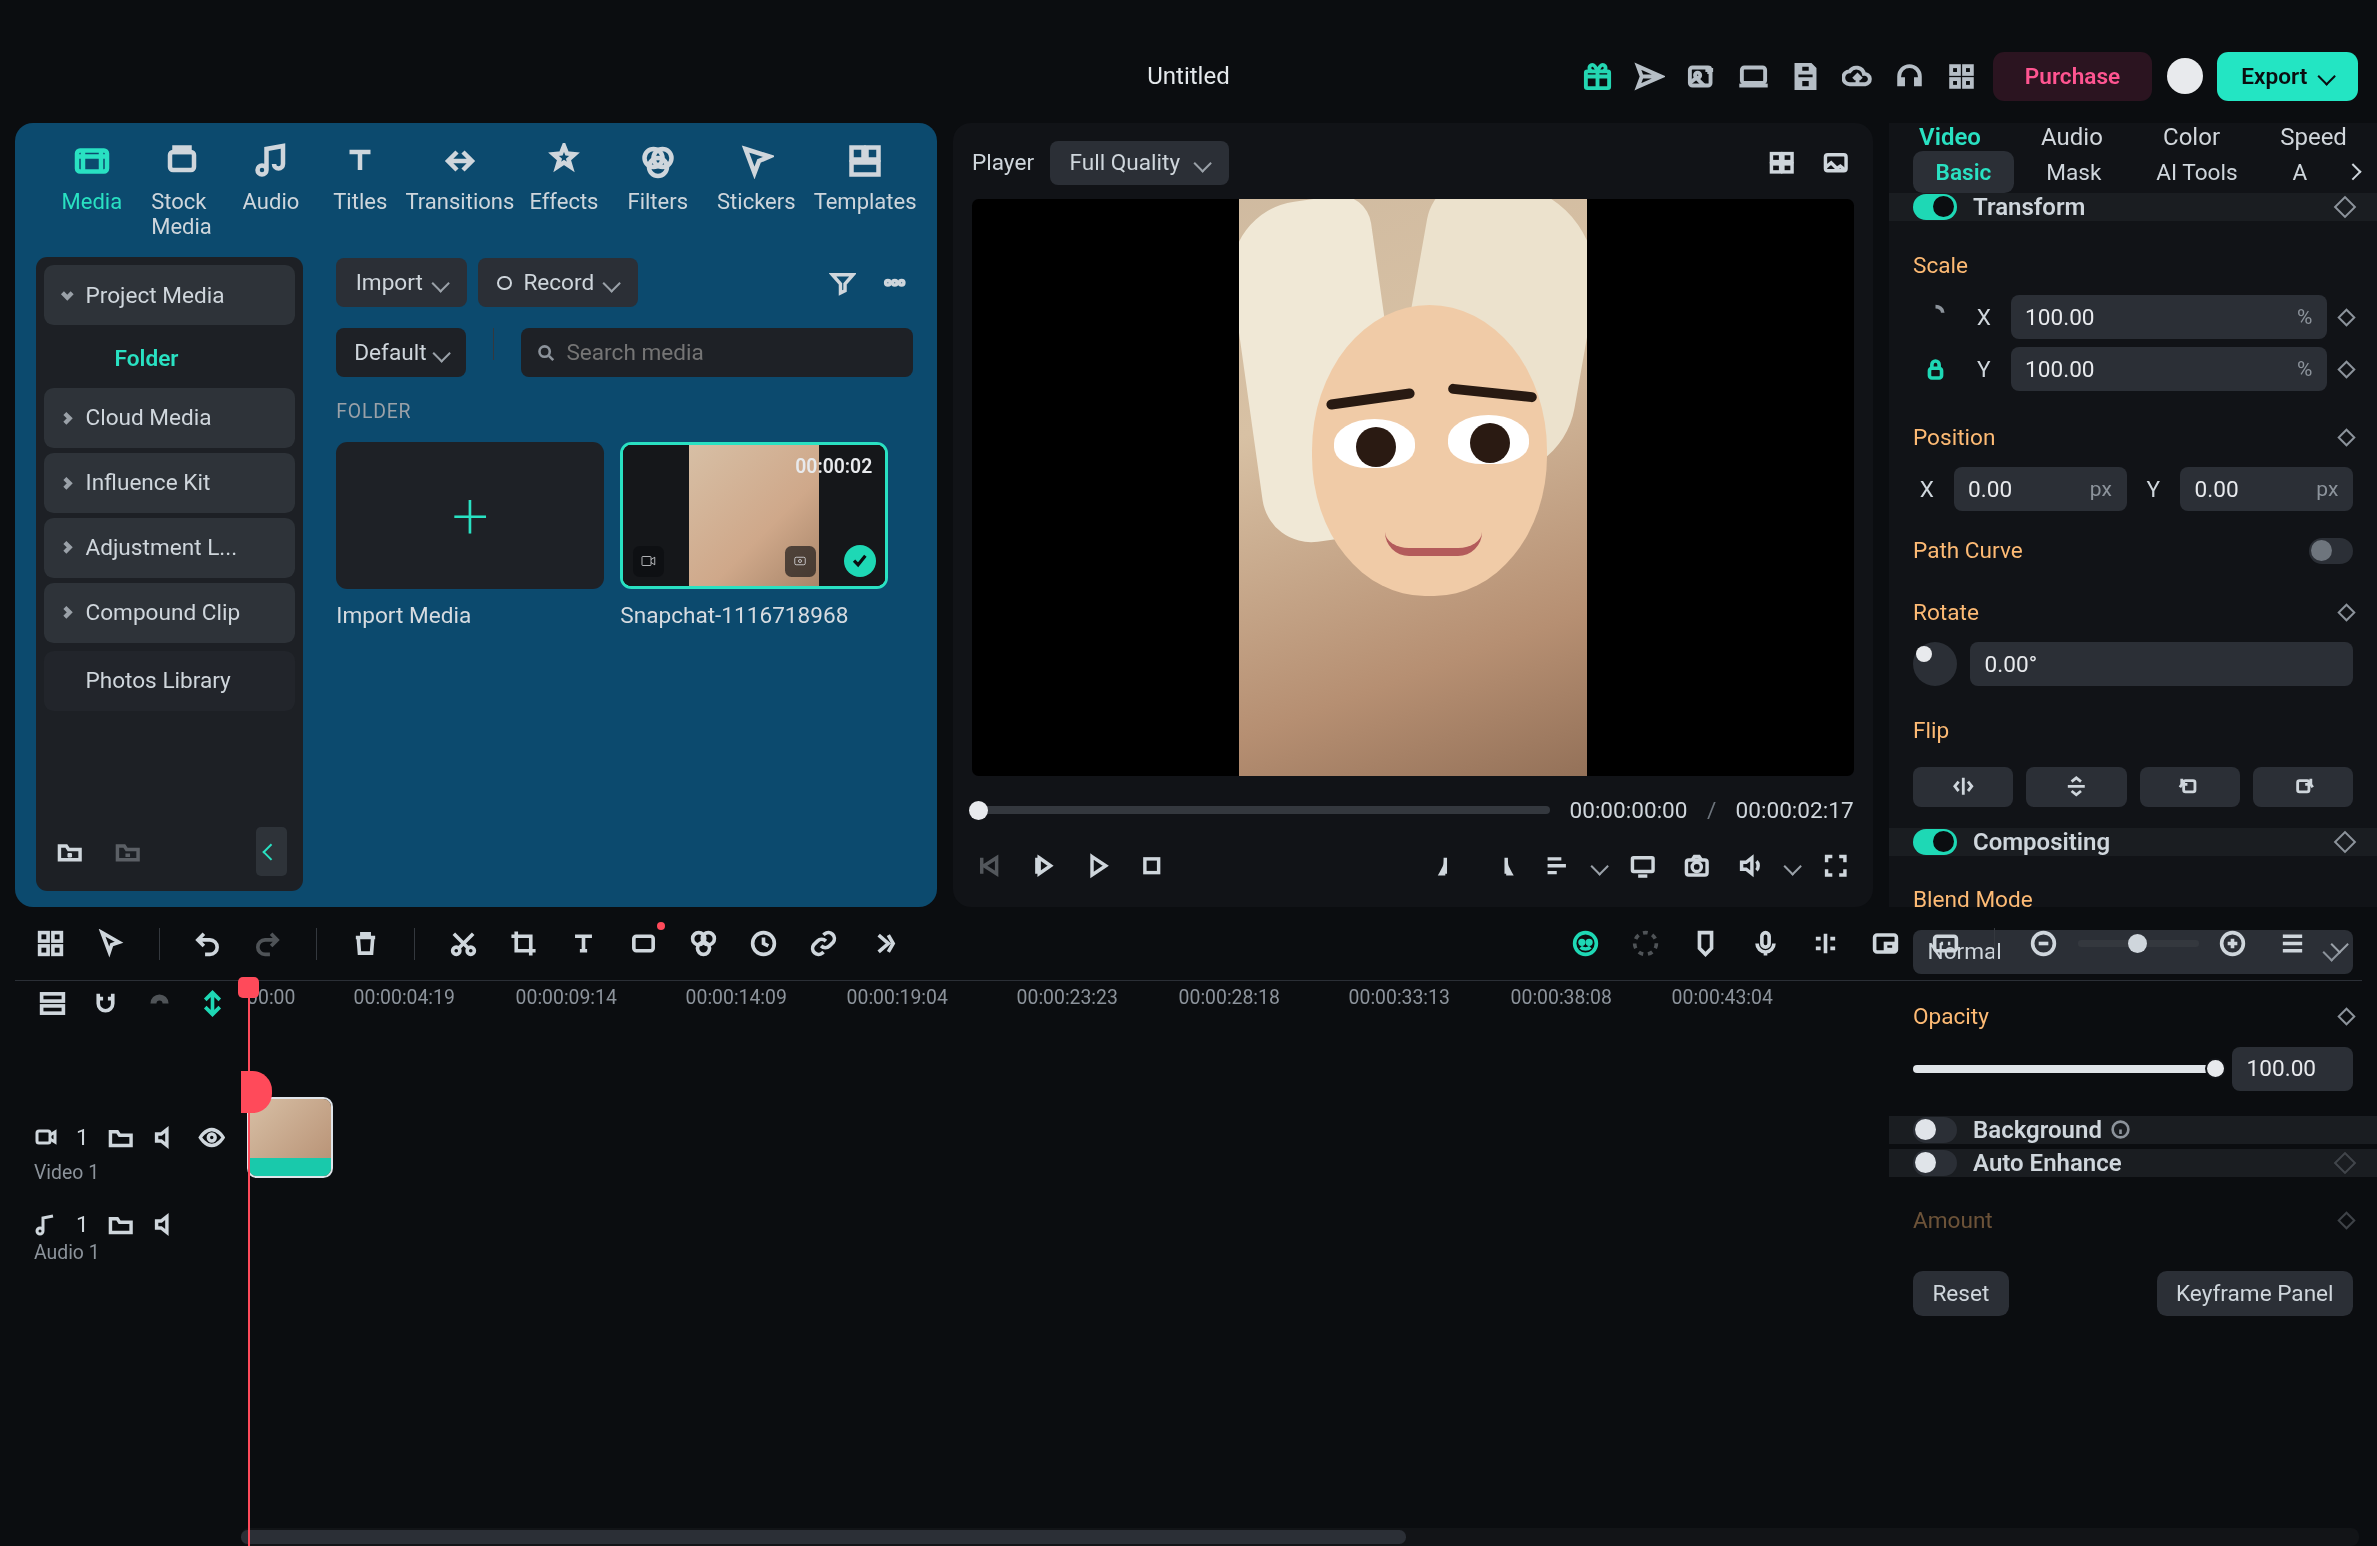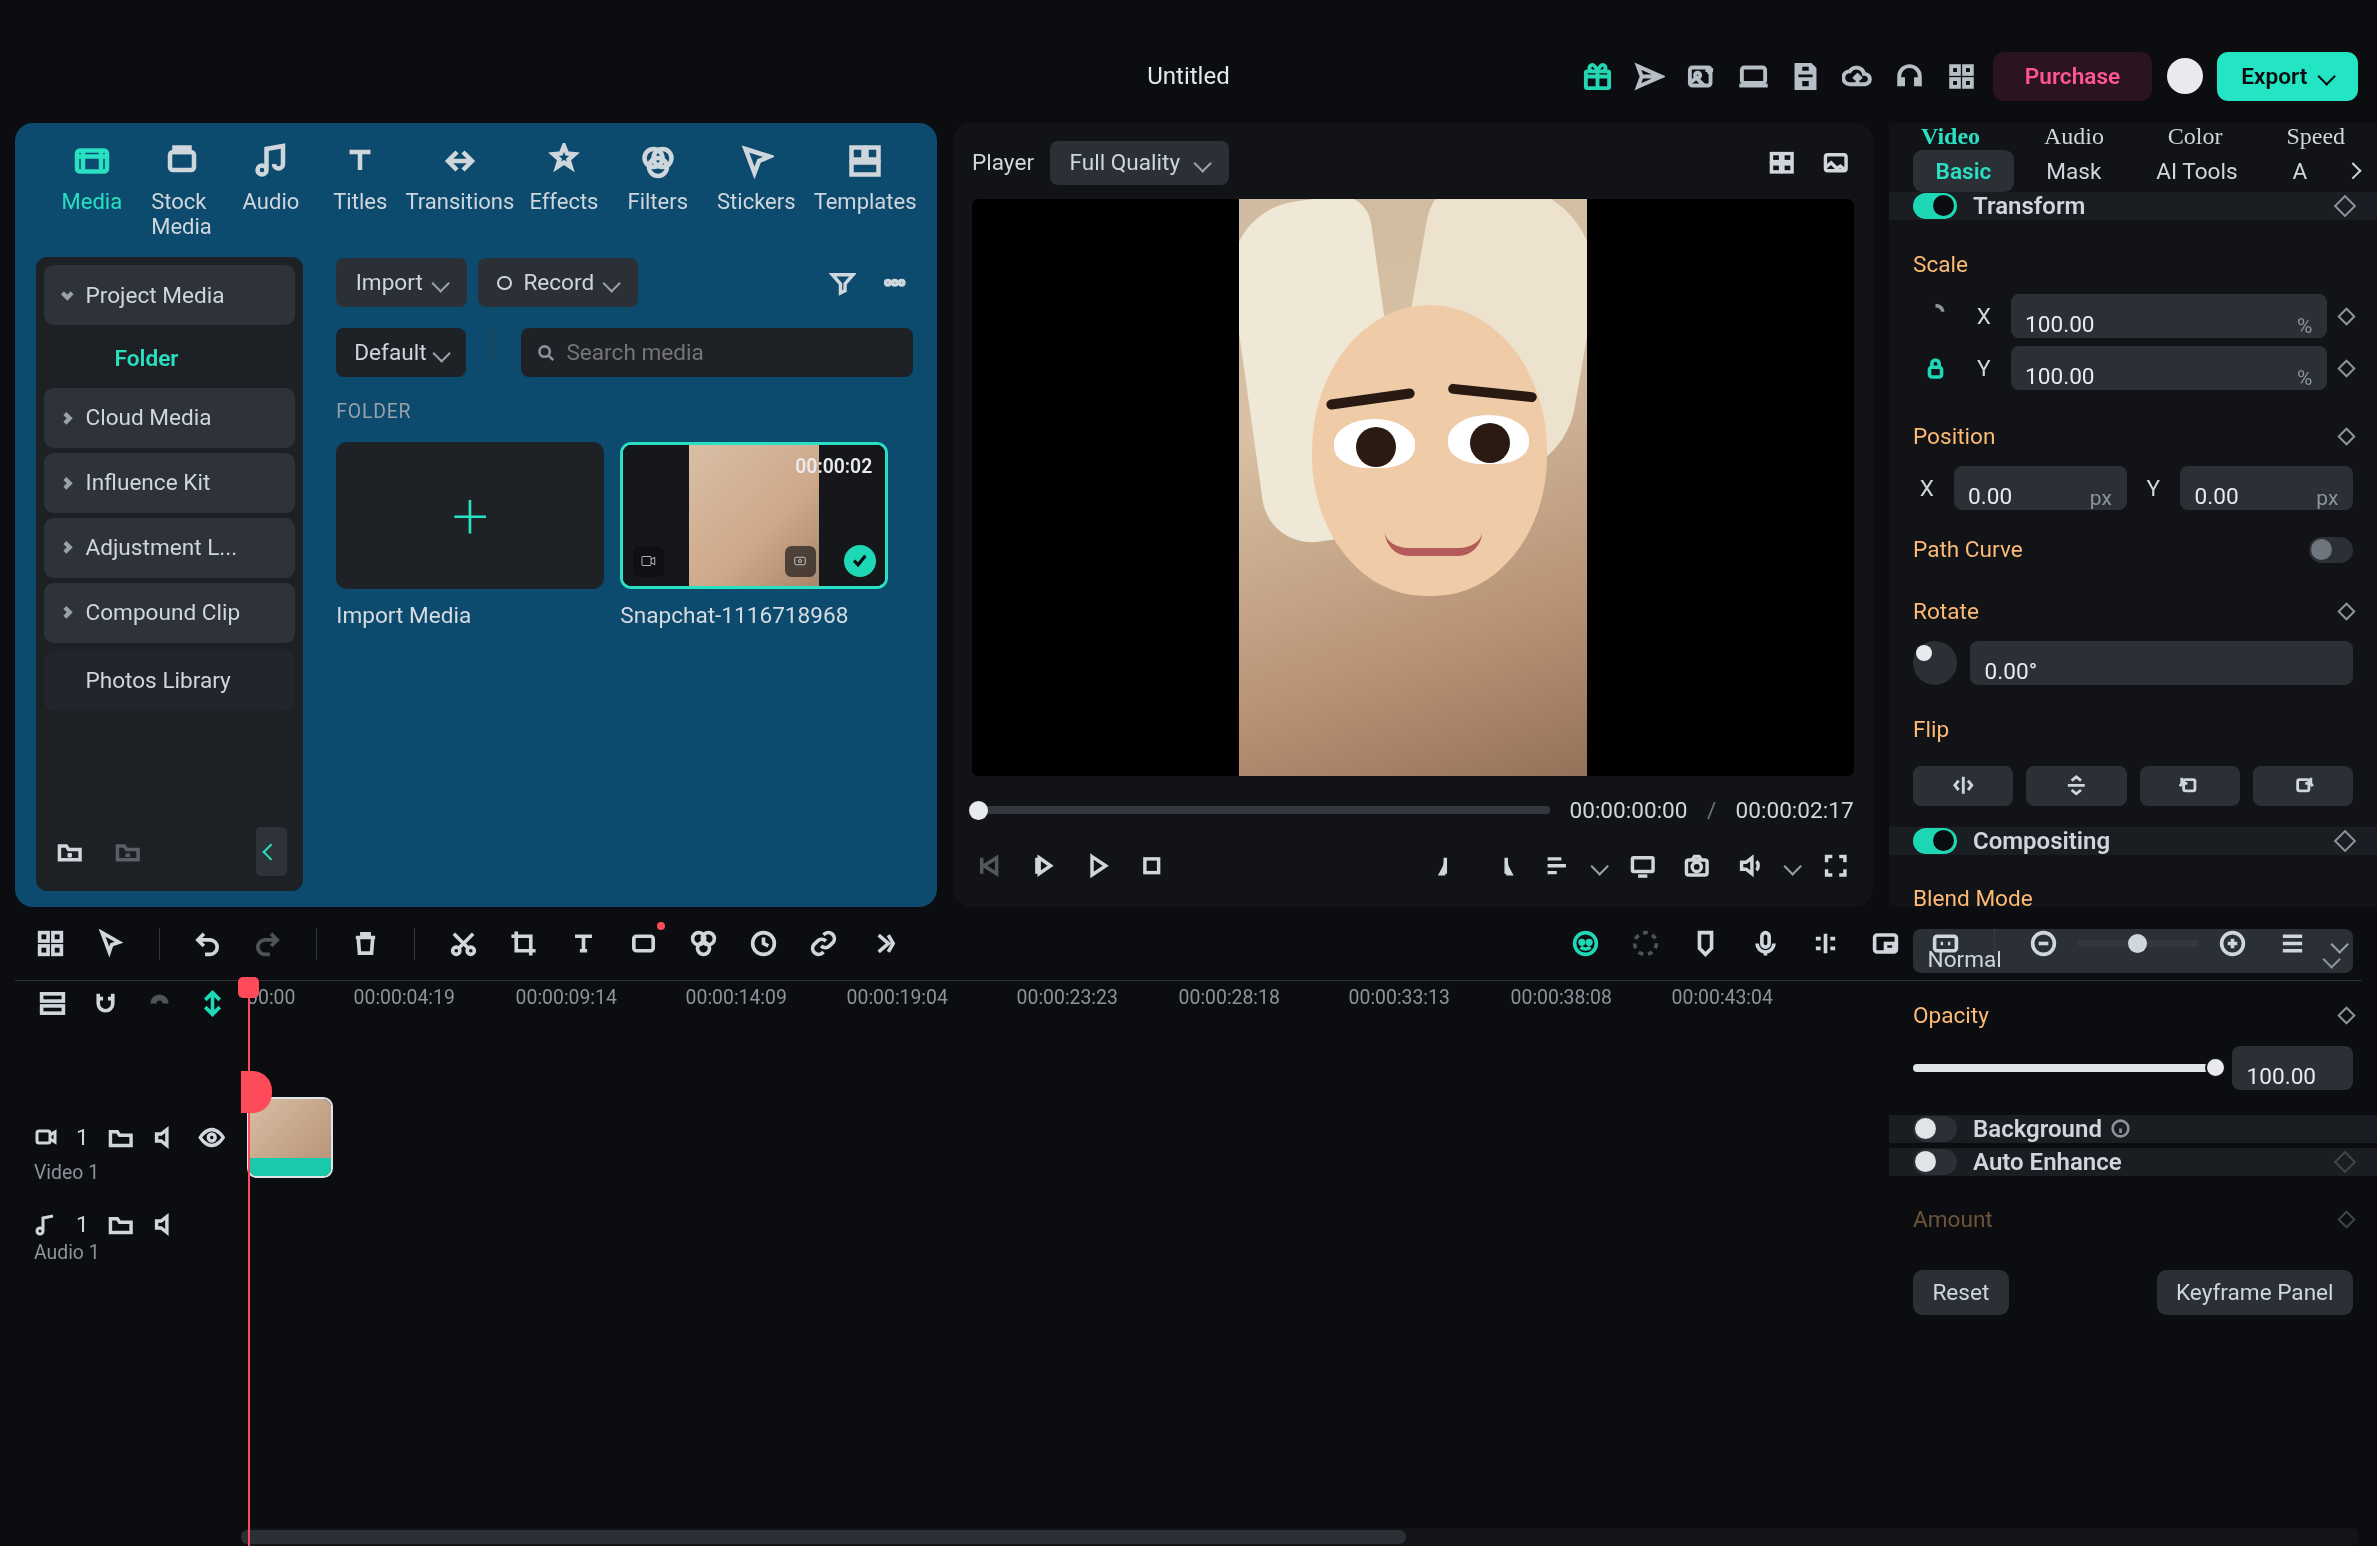--- a/index.html
+++ b/index.html
@@ -86,38 +86,38 @@
   #scrub .knob{position:absolute;left:-3.2px;top:-5.7px;width:19.4px;height:19.4px;border-radius:50%;background:#e8eaed;}
   .tc{font-size:22.6px;color:#cfd6dc;font-variant-numeric:tabular-nums;}
   #controls{display:flex;align-items:center;gap:18px;margin-top:11.3px;height:50px;}
   #controls .spacer{flex:1;}
   .sq-ic{width:36px;height:36px;display:flex;align-items:center;justify-content:center;cursor:pointer;}
   .sq-ic svg{width:27.5px;height:27.5px;stroke:#cfd6dc;fill:none;stroke-width:3;}
 
   
   #inspector{width:488px;display:flex;flex-direction:column;gap:0;background:#111317;}
   #insp-tabs{display:flex;justify-content:space-around;height:61px;align-items:center;}
-  .insp-tab{font-size:24px;color:#d1d6db;cursor:pointer;padding:0 14.6px;font-family:Liberation Serif, serif;}
+  .insp-tab{font-size:24px;color:#d1d6db;cursor:pointer;padding:0 14.6px;}
   .insp-tab.active{color:#29e1c2;font-weight:600;}
   #insp-subtabs{display:flex;gap:9.7px;height:53px;align-items:center;padding:0 24px;position:relative;}
   .subtab{height:42px;padding:0 22.6px;border-radius:9.7px;display:flex;align-items:center;font-size:22.6px;cursor:pointer;}
   .subtab.active{background:#2b2f36;color:#29e1c2;font-weight:600;}
   #insp-subtabs .arrow{position:absolute;right:8px;width:32px;height:32px;display:flex;align-items:center;justify-content:center;cursor:pointer;}
   .sect-head{display:flex;align-items:center;height:58px;padding:0 24px;background:#1a1d21;}
   .sect-head .toggle{width:44px;height:26px;border-radius:16px;background:#2b2f36;position:relative;margin-right:16px;}
   .sect-head .toggle.on{background:#1ed8b5;}
   .sect-head .toggle .k{position:absolute;width:21px;height:21px;background:#0b0d10;border-radius:50%;top:2.4px;left:2.4px;}
   .sect-head .toggle.on .k{left:20px;background:#0b0d10;}
   .sect-head .title{font-size:24px;font-weight:600;}
   .sect-head .diam{margin-left:auto;width:16px;height:16px;border:2.4px solid #8c939b;transform:rotate(45deg);}
   .sect-body{padding:18px 24px 8px 24px;}
   .row{display:flex;align-items:center;height:52px;gap:13px;}
   .row .label{width:113px;font-size:22.6px;color:#fdba74;}
   .row .small{font-size:22.6px;color:#cfd6dc;width:27.5px;text-align:center;}
-  .num-field{flex:1;display:flex;align-items:flex-end;background:#2b2f36;border-radius:8px;height:44px;padding:0 14.6px;}
+  .num-field{flex:1;display:flex;align-items:center;background:#2b2f36;border-radius:8px;height:44px;padding:0 14.6px;}
   .num-field input{background:transparent;border:none;outline:none;color:#e8eaed;font-size:22.6px;width:100%;}
   .num-field .unit{color:#8c939b;font-size:21px;}
   .flip-row{display:flex;gap:13px;margin-top:9.7px;}
   .flip-btn{flex:1;height:40px;border-radius:8px;background:#2b2f36;display:flex;align-items:center;justify-content:center;}
   .flip-btn svg{width:22.6px;height:22.6px;stroke:#cfd6dc;fill:none;stroke-width:3;}
   #opacity-rail{height:8px;background:#e0e4e9;border-radius:4px;position:relative;flex:1;}
   #opacity-rail .knob{position:absolute;right:-6.5px;top:-6.5px;width:21px;height:21px;border-radius:50%;background:#e8eaed;border:2.4px solid #111317;}
   #footer-btns{display:flex;gap:3px;padding:16px 24px;align-items:center;margin-top:auto;}
   #footer-btns .btn{background:#2b2f36;height:45px;font-size:22.6px;}
   #footer-btns .kf{margin-left:auto;}

